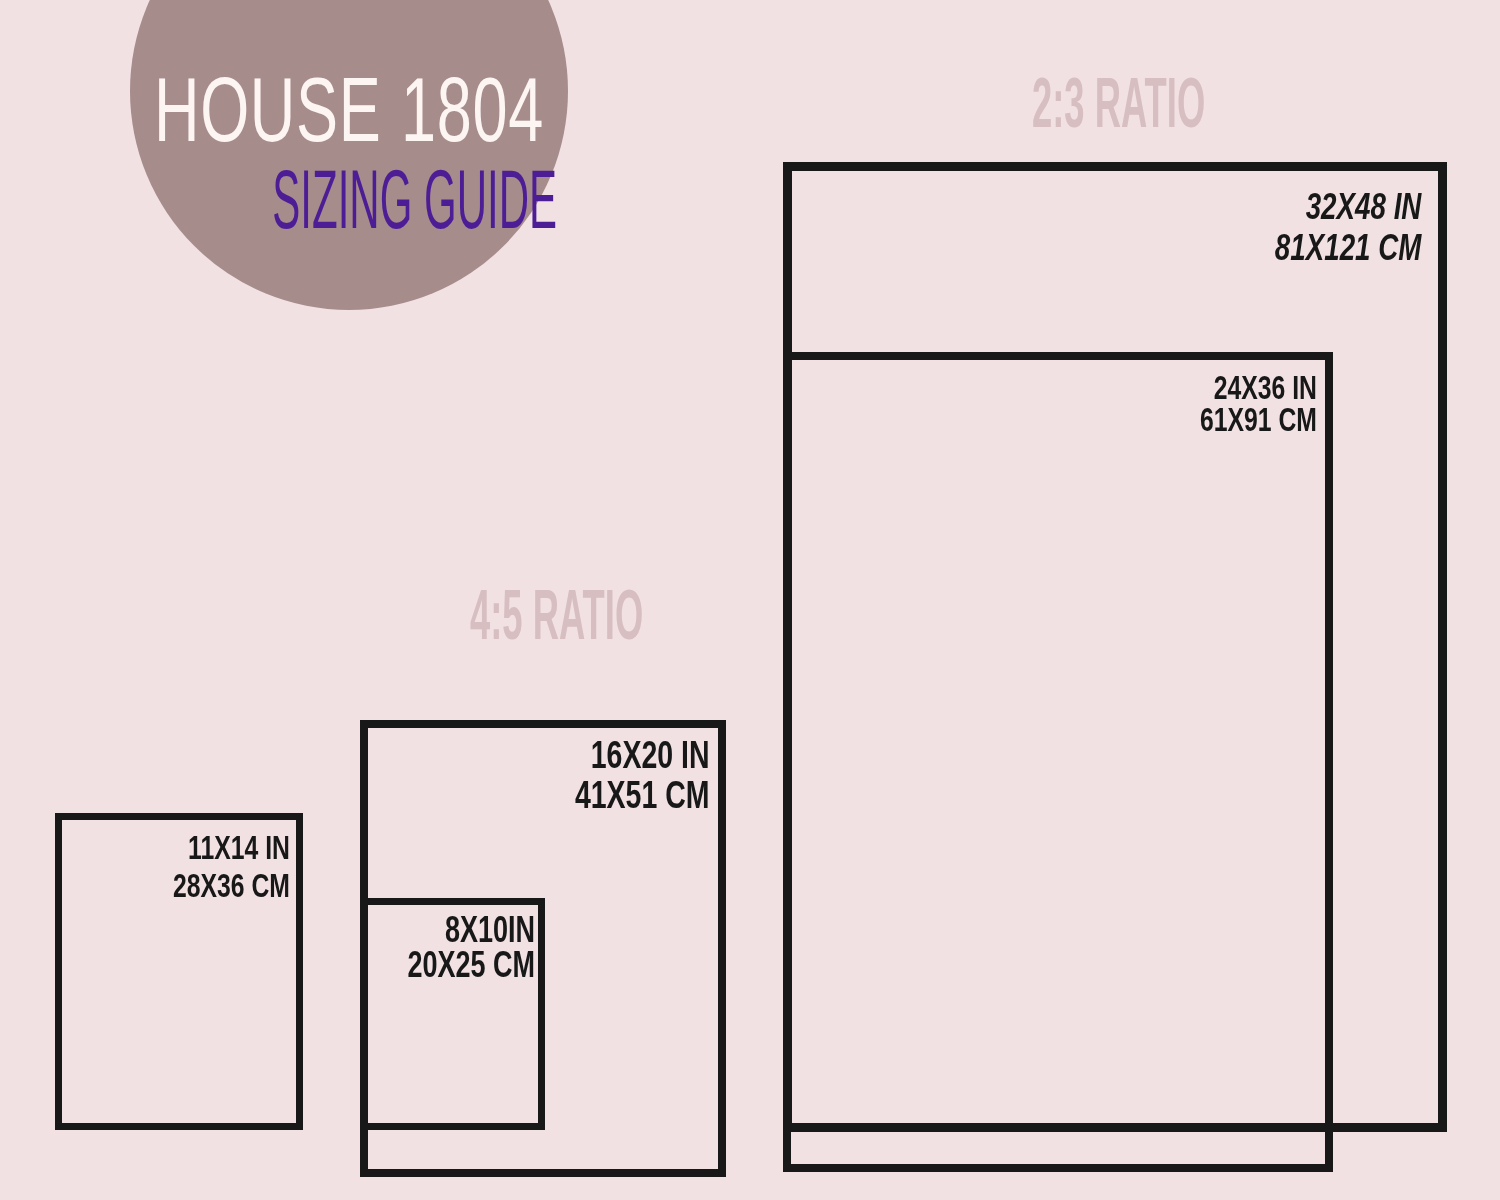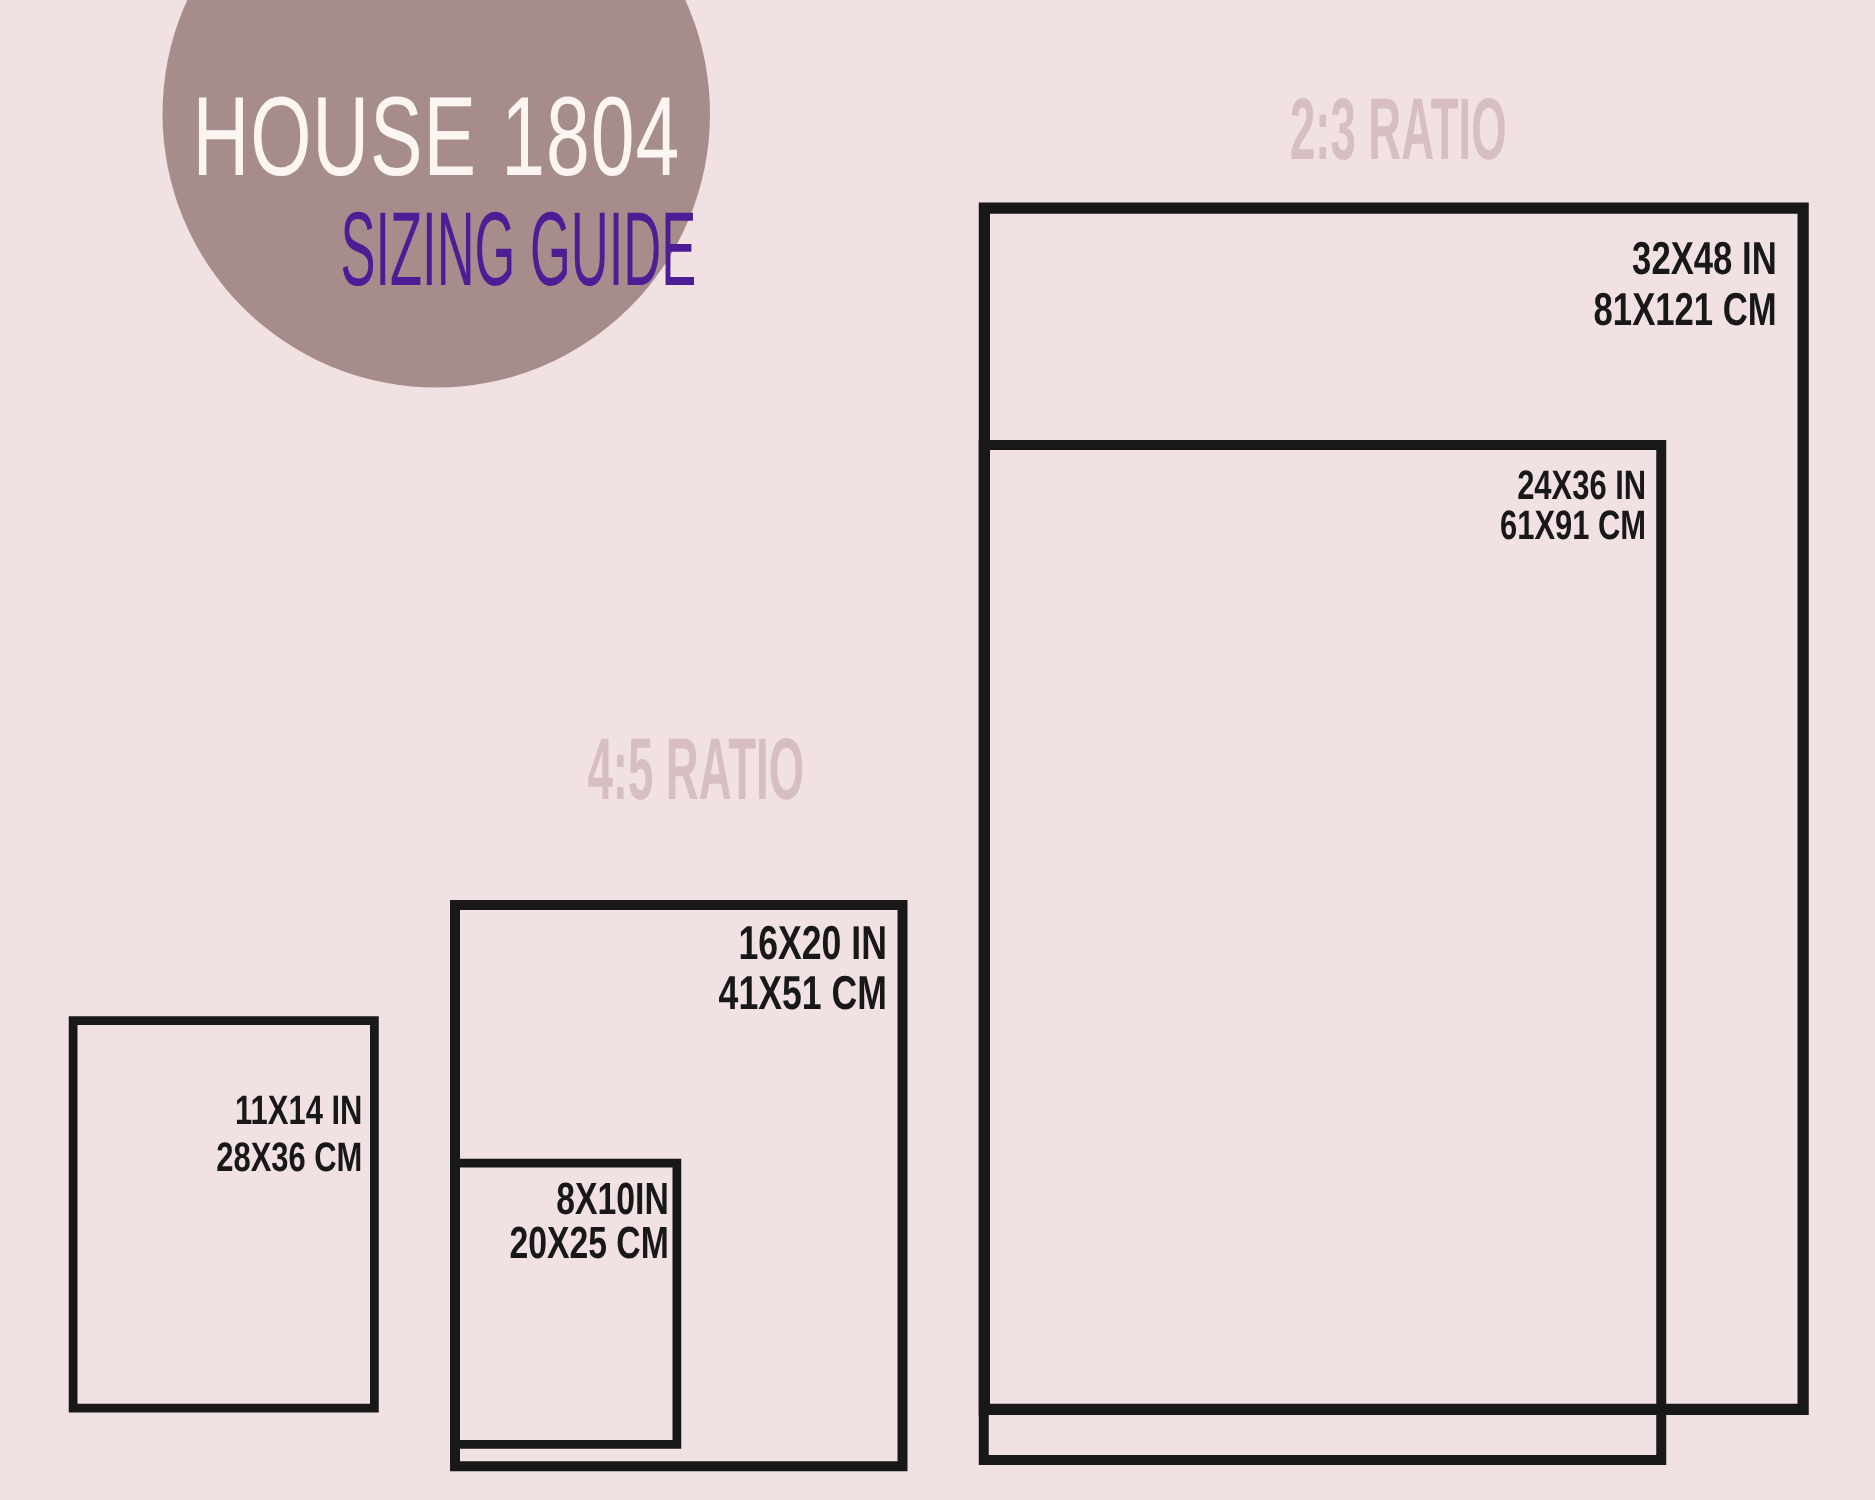--- a/index.html
+++ b/index.html
@@ -56,43 +56,43 @@
   .h-1114{left:27px; top:717px;}
 
   
   .frame{
     position:absolute;
     box-sizing:border-box;
     border-style:solid;
     border-color:#181818;
     background:transparent;
   }
-  .f-32x48{left:783px;top:162px;width:664px;height:970px;border-width:9px;}
+  .f-32x48{left:783px;top:162px;width:664px;height:970px;border-width:9px;font-style:italic;}
   .f-24x36{left:783px;top:312px;width:550px;height:820px;border-width:8px;margin-top:40px;}
   .f-16x20{left:360px;top:673px;width:366px;height:457px;border-width:8px;margin-top:47px;}
-  .f-8x10 {left:360px;top:898px;width:185px;height:232px;border-width:7px;margin-top:29px;}
+  .f-8x10 {left:360px;top:898px;width:185px;height:232px;border-width:7px;}
   .f-11x14{left:55px; top:813px;width:248px;height:317px;border-width:7px;}
 
   .size-label{
     position:absolute;
     text-align:right;
     color:#181818;
     font-weight:bold;
     white-space:nowrap;
   }
   .size-label .line{
     display:block;
     transform:scaleX(0.75);
     transform-origin:100% 50%;
   }
   .f-32x48 .size-label{top:15px;right:17px;font-size:37px;line-height:41px;}
   .f-24x36 .size-label{top:12px;right:8px; font-size:33px;line-height:32px;}
   .f-16x20 .size-label{top:7px; right:8px; font-size:38px;line-height:40px;}
   .f-8x10  .size-label{top:7px; right:3px; font-size:36px;line-height:35px;}
-  .f-11x14 .size-label{top:9px; right:6px; font-size:33px;line-height:38px;margin-top:40px;}
+  .f-11x14 .size-label{top:9px; right:6px; font-size:33px;line-height:38px;}
 </style>
 </head>
 <body>
 
 <div class="canvas">
 
   <div class="logo-circle">
     <div class="logo-row">
       <span>HOUSE</span>
       <span class="logo-divider"></span>

